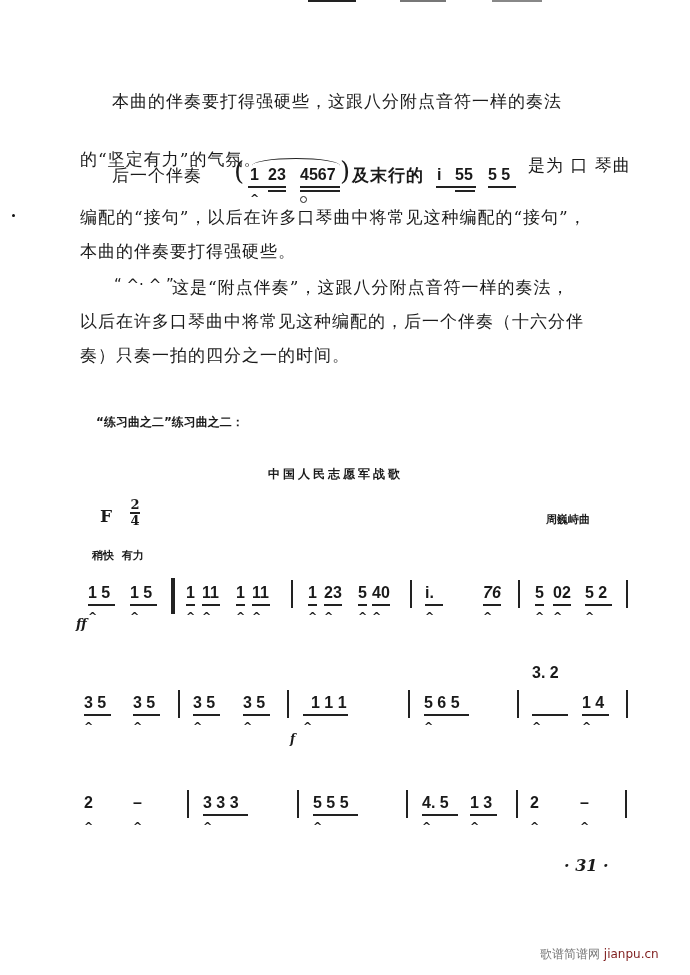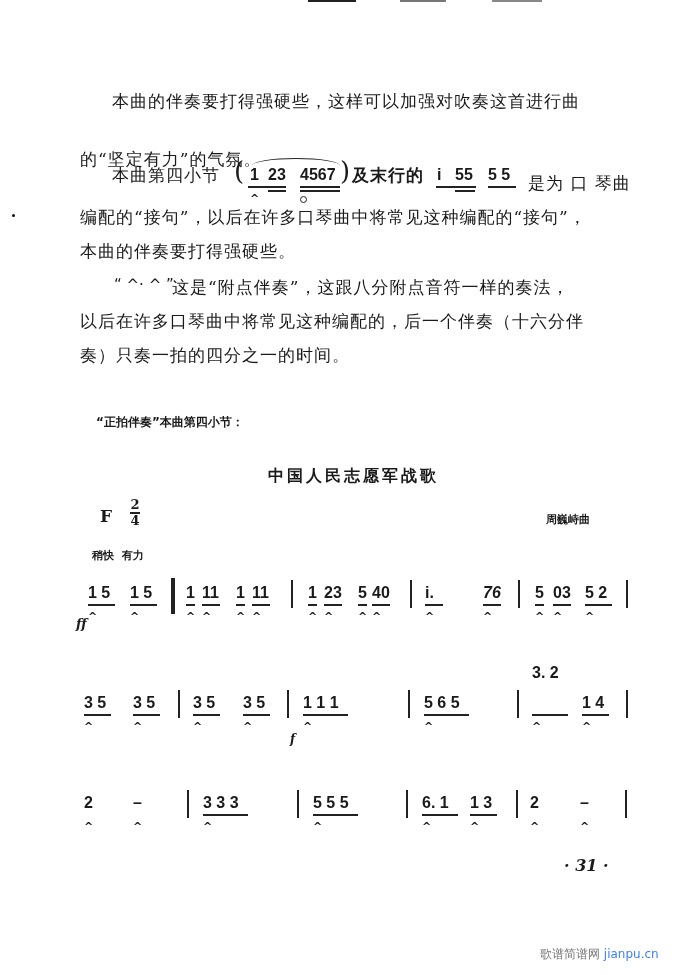--- a/index.html
+++ b/index.html
@@ -17,55 +17,55 @@
   .bar { position:absolute; width:2px; background:#222; }
   .small { font-family:"DejaVu Sans", sans-serif; font-size:12px; font-weight:bold; }
 </style>
 </head>
 <body>
 
 <div class="topbar" style="left:308px;width:48px;"></div>
 <div class="topbar" style="left:400px;width:46px;background:#777;"></div>
 <div class="topbar" style="left:492px;width:50px;background:#888;"></div>
 
-<div class="para" style="top:84px;left:112px;">本曲的伴奏要打得强硬些，这样可以加强对吹奏这首进行曲</div>
+<div class="para" style="top:84px;left:112px;">本曲的伴奏要打得强硬些，这跟八分附点音符一样的奏法</div>
 <div class="para" style="top:132px;margin-top:10px;">的“坚定有力”的气氛。</div>
 
-<div class="para" style="top:158px;left:112px;">本曲第四小节</div>
+<div class="para" style="top:158px;left:112px;">后一个伴奏</div>
 <div class="abs" style="left:234px;top:156px;font-size:26px;">(</div>
 <div class="abs" style="left:252px;top:158px;width:88px;height:14px;border-top:1.5px solid #222;border-radius:50% 50% 0 0;"></div>
 <span class="num" style="left:250px;top:166px;">1</span>
 <span class="num" style="left:268px;top:166px;">23</span>
 <span class="num" style="left:300px;top:166px;">4567</span>
 <div class="ul" style="left:248px;top:186px;width:38px;"></div>
 <div class="ul" style="left:268px;top:190px;width:18px;"></div>
 <div class="ul" style="left:300px;top:186px;width:40px;"></div>
 <div class="ul" style="left:300px;top:190px;width:40px;"></div>
 <div class="acc" style="left:250px;top:192px;">^</div>
 <div class="abs" style="left:300px;top:196px;width:5px;height:5px;border:1px solid #222;border-radius:50%;"></div>
 <div class="abs" style="left:340px;top:156px;font-size:26px;">)</div>
 <div class="para" style="top:158px;left:352px;width:80px;font-weight:bold;">及末行的</div>
 <span class="num" style="left:437px;top:166px;">i</span>
 <span class="num" style="left:455px;top:166px;">55</span>
 <span class="num" style="left:488px;top:166px;">5 5</span>
 <div class="ul" style="left:436px;top:186px;width:40px;"></div>
 <div class="ul" style="left:455px;top:190px;width:20px;"></div>
 <div class="ul" style="left:488px;top:186px;width:28px;"></div>
-<div class="para" style="top:166px;left:528px;width:120px;">是为 口 琴曲</div>
+<div class="para" style="top:148px;left:528px;width:120px;">是为 口 琴曲</div>
 <div class="dot" style="left:12px;top:214px;"></div>
 <div class="para" style="top:200px;">编配的“接句”，以后在许多口琴曲中将常见这种编配的“接句”，</div>
 <div class="para" style="top:234px;">本曲的伴奏要打得强硬些。</div>
 
 <div class="abs" style="left:114px;top:276px;font-size:15px;font-family:'DejaVu Sans',sans-serif;">“ ^· ^ ”</div>
 <div class="para" style="top:270px;left:172px;">这是“附点伴奏”，这跟八分附点音符一样的奏法，</div>
 <div class="para" style="top:304px;">以后在许多口琴曲中将常见这种编配的，后一个伴奏（十六分伴</div>
 <div class="para" style="top:338px;">奏）只奏一拍的四分之一的时间。</div>
 
-<div class="abs small" style="left:96px;top:414px;">“正拍伴奏”本曲第四小节：</div>
-<div class="abs" style="left:268px;top:466px;font-size:16px;font-weight:bold;letter-spacing:3px;">中国人民志愿军战歌</div>
+<div class="abs small" style="left:96px;top:414px;">“练习曲之二”练习曲之二：</div>
+<div class="abs" style="left:268px;top:466px;font-size:12px;font-weight:bold;letter-spacing:3px;">中国人民志愿军战歌</div>
 <div class="abs" style="left:100px;top:506px;font-size:17px;font-weight:bold;">F</div>
 <div class="abs" style="left:130px;top:498px;font-size:13px;font-weight:bold;text-align:center;line-height:14px;">
   <div>2</div>
   <div style="height:1.5px;background:#222;width:10px;"></div>
   <div>4</div>
 </div>
 <div class="abs small" style="left:546px;top:512px;font-size:11px;">周巍峙曲</div>
 <div class="abs small" style="left:92px;top:548px;font-size:11px;white-space:pre;">稍快  有力</div>
 
 <div id="row1">
@@ -101,21 +101,21 @@
     <div class="acc" style="left: 372px; top: 610px;">^</div>
     <span class="num" style="left: 425px; top: 584px; white-space: pre;">i.</span>
     <div class="ul" style="left: 425px; top: 604px; width: 18px;"></div>
     <div class="acc" style="left: 425px; top: 610px;">^</div>
     <span class="num" style="left: 483px; top: 584px; white-space: pre; font-style: italic;">76</span>
     <div class="ul" style="left: 483px; top: 604px; width: 18px;"></div>
     <div class="acc" style="left: 483px; top: 610px;">^</div>
     <span class="num" style="left: 535px; top: 584px; white-space: pre;">5</span>
     <div class="ul" style="left: 535px; top: 604px; width: 9px;"></div>
     <div class="acc" style="left: 535px; top: 610px;">^</div>
-    <span class="num" style="left: 553px; top: 584px; white-space: pre;">03</span>
+    <span class="num" style="left: 553px; top: 584px; white-space: pre;">02</span>
     <div class="ul" style="left: 553px; top: 604px; width: 18px;"></div>
     <div class="acc" style="left: 553px; top: 610px;">^</div>
     <span class="num" style="left: 585px; top: 584px; white-space: pre;">5 2</span>
     <div class="ul" style="left: 585px; top: 604px; width: 27px;"></div>
     <div class="acc" style="left: 585px; top: 610px;">^</div>
   </div>
 <div class="abs" style="left:76px;top:616px;font-style:italic;font-weight:bold;font-size:13px;">ff</div>
 <div class="bar" style="left:171px;top:578px;height:36px;width:4px;"></div>
 <div class="bar" style="left:291px;top:580px;height:28px;"></div>
 <div class="bar" style="left:410px;top:580px;height:28px;"></div>
@@ -128,21 +128,21 @@
     <div class="acc" style="left: 84px; top: 720px;">^</div>
     <span class="num" style="left: 133px; top: 694px; white-space: pre;">3 5</span>
     <div class="ul" style="left: 133px; top: 714px; width: 27px;"></div>
     <div class="acc" style="left: 133px; top: 720px;">^</div>
     <span class="num" style="left: 193px; top: 694px; white-space: pre;">3 5</span>
     <div class="ul" style="left: 193px; top: 714px; width: 27px;"></div>
     <div class="acc" style="left: 193px; top: 720px;">^</div>
     <span class="num" style="left: 243px; top: 694px; white-space: pre;">3 5</span>
     <div class="ul" style="left: 243px; top: 714px; width: 27px;"></div>
     <div class="acc" style="left: 243px; top: 720px;">^</div>
-    <span class="num" style="left: 303px; top: 694px; white-space: pre;">1 1 1</span>
+    <span class="num" style="left: 311px; top: 694px; white-space: pre;">1 1 1</span>
     <div class="ul" style="left: 303px; top: 714px; width: 45px;"></div>
     <div class="acc" style="left: 303px; top: 720px;">^</div>
     <span class="num" style="left: 424px; top: 694px; white-space: pre;">5 6 5</span>
     <div class="ul" style="left: 424px; top: 714px; width: 45px;"></div>
     <div class="acc" style="left: 424px; top: 720px;">^</div>
     <span class="num" style="left: 532px; top: 664px; white-space: pre;">3. 2</span>
     <div class="ul" style="left: 532px; top: 714px; width: 36px;"></div>
     <div class="acc" style="left: 532px; top: 720px;">^</div>
     <span class="num" style="left: 582px; top: 694px; white-space: pre;">1 4</span>
     <div class="ul" style="left: 582px; top: 714px; width: 27px;"></div>
@@ -159,34 +159,34 @@
     <span class="num" style="left: 84px; top: 794px; white-space: pre;">2</span>
     <div class="acc" style="left: 84px; top: 820px;">^</div>
     <span class="num" style="left: 133px; top: 794px; white-space: pre;">–</span>
     <div class="acc" style="left: 133px; top: 820px;">^</div>
     <span class="num" style="left: 203px; top: 794px; white-space: pre;">3 3 3</span>
     <div class="ul" style="left: 203px; top: 814px; width: 45px;"></div>
     <div class="acc" style="left: 203px; top: 820px;">^</div>
     <span class="num" style="left: 313px; top: 794px; white-space: pre;">5 5 5</span>
     <div class="ul" style="left: 313px; top: 814px; width: 45px;"></div>
     <div class="acc" style="left: 313px; top: 820px;">^</div>
-    <span class="num" style="left: 422px; top: 794px; white-space: pre;">6. 1</span>
+    <span class="num" style="left: 422px; top: 794px; white-space: pre;">4. 5</span>
     <div class="ul" style="left: 422px; top: 814px; width: 36px;"></div>
     <div class="acc" style="left: 422px; top: 820px;">^</div>
     <span class="num" style="left: 470px; top: 794px; white-space: pre;">1 3</span>
     <div class="ul" style="left: 470px; top: 814px; width: 27px;"></div>
     <div class="acc" style="left: 470px; top: 820px;">^</div>
     <span class="num" style="left: 530px; top: 794px; white-space: pre;">2</span>
     <div class="acc" style="left: 530px; top: 820px;">^</div>
     <span class="num" style="left: 580px; top: 794px; white-space: pre;">–</span>
     <div class="acc" style="left: 580px; top: 820px;">^</div>
   </div>
 <div class="bar" style="left:187px;top:790px;height:28px;"></div>
 <div class="bar" style="left:297px;top:790px;height:28px;"></div>
 <div class="bar" style="left:406px;top:790px;height:28px;"></div>
 <div class="bar" style="left:516px;top:790px;height:28px;"></div>
 <div class="bar" style="left:625px;top:790px;height:28px;"></div>
 
 <div class="abs" style="left:564px;top:856px;font-style:italic;font-weight:bold;font-size:16px;">· 31 ·</div>
 <div class="abs" style="left:540px;top:946px;font-size:12px;font-family:'DejaVu Sans',sans-serif;color:#777;">
   <span>歌谱简谱网</span>
-  <span style="color:#3b82f6;">jianpu.cn</span>
+  <span style="color:#7f1d1d;">jianpu.cn</span>
 </div>
 
 </body></html>

